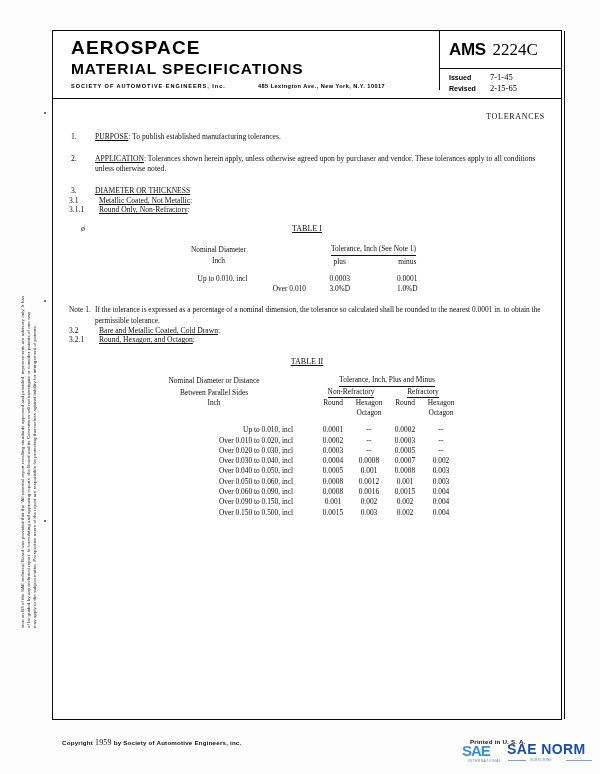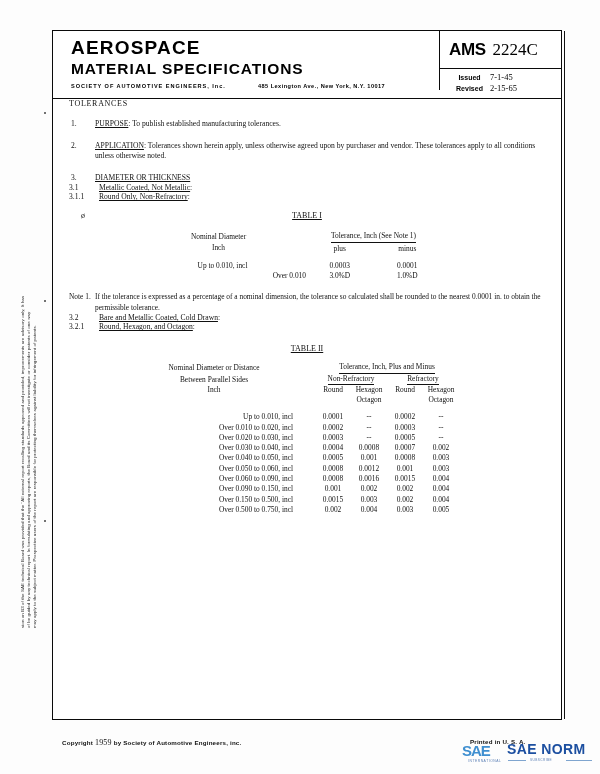--- a/index.html
+++ b/index.html
@@ -96,32 +96,32 @@
   }
   .ams-label {
     font-family: "Liberation Sans", sans-serif;
     font-weight: bold; font-size: 17px; letter-spacing: -.4px;
     color: #000;
   }
   .ams-num {
     font-family: "Liberation Serif", serif;
     font-size: 17px; margin-left: 7px; color: #000;
   }
-  .rev-box { position: absolute; left: 0; top: 38px; right: 0; bottom: 0; padding: 3px 0 0 9px; text-align: center; }
+  .rev-box { position: absolute; left: 0; top: 38px; right: 0; bottom: 0; padding: 3px 0 0 9px; }
   .rev-row { display: flex; align-items: baseline; height: 11px; }
   .rev-key {
     font-family: "Liberation Sans", sans-serif;
     font-weight: bold; font-size: 7px; width: 41px; color: #000;
   }
   .rev-val { font-family: "Liberation Serif", serif; font-size: 8.5px; color: #000; }
 
   
   .body { position: relative; padding: 0 16px; font-size: 7.6px; color: #111; }
 
-  .doc-title { text-align: left; }
+  .doc-title { text-align: right; margin-top: 13px; }
   .doc-title .t1 { font-size: 8px; letter-spacing: .7px; }
   .doc-title .t2 { font-size: 8px; margin-top: 3px; }
 
   .clause { margin-top: 11px; position: relative; padding-left: 26px; line-height: 10.6px; font-size: 7.6px; }
   .clause .num { position: absolute; left: 2px; top: 0; }
   .u { text-decoration: underline; }
 
   .sub { position: relative; padding-left: 30px; font-size: 7.6px; }
   .sub .num { position: absolute; left: 0; top: 0; }
 
@@ -424,28 +424,20 @@
           <td class="val">0.004</td>
         </tr>
         <tr class="t2-rows">
           <td class="lbl">Over 0.150 to 0.500, incl</td>
           <td class="gap-col"></td>
           <td class="val">0.0015</td>
           <td class="val">0.003</td>
           <td class="val">0.002</td>
           <td class="val">0.004</td>
         </tr>
-        <tr class="t2-rows">
-          <td class="lbl">Over 0.500 to 0.750, incl</td>
-          <td class="gap-col"></td>
-          <td class="val">0.002</td>
-          <td class="val">0.004</td>
-          <td class="val">0.003</td>
-          <td class="val">0.005</td>
-        </tr>
       </tbody>
         </table>
 
     </div>
   </div>
 
   <div class="footer">
     <div class="copyright">
       <span>Copyright</span>
       <span class="yr">1959</span>

